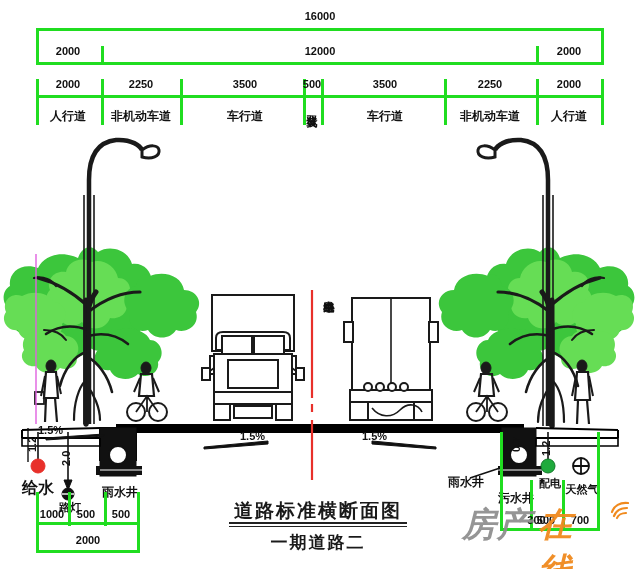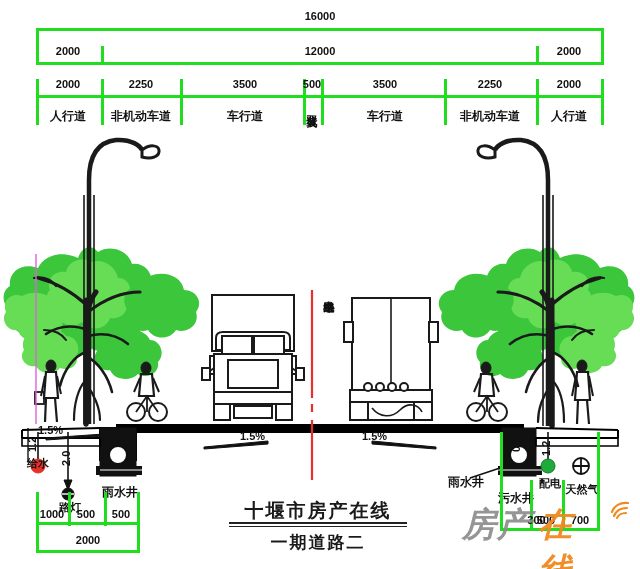--- a/index.html
+++ b/index.html
@@ -334,21 +334,21 @@
 
   <div class="slopetxt" style="left:38px;top:424px;">1.5%</div>
   <div class="slopetxt" style="left:240px;top:430px;">1.5%</div>
   <div class="slopetxt" style="left:362px;top:430px;">1.5%</div>
 
   <div class="rotnum" style="left:26px;top:452px;">1.2</div>
   <div class="rotnum" style="left:60px;top:466px;">2.0</div>
   <div class="rotnum" style="left:510px;top:452px;">0.7</div>
   <div class="rotnum" style="left:540px;top:456px;">1.2</div>
 
-  <div class="lbltxt" style="left:38px;top:456px;font-size:11px;">给水</div>
+  <div class="lbltxt" style="left:38px;top:478px;font-size:16px;">给水</div>
   <div class="lbltxt" style="left:70px;top:500px;font-size:11px;">路灯</div>
   <div class="lbltxt" style="left:120px;top:484px;font-size:12px;">雨水井</div>
   <div class="lbltxt" style="left:466px;top:474px;font-size:12px;">雨水井</div>
   <div class="lbltxt" style="left:516px;top:490px;font-size:12px;">污水井</div>
   <div class="lbltxt" style="left:550px;top:476px;font-size:11px;">配电</div>
   <div class="lbltxt" style="left:582px;top:482px;font-size:11px;">天然气</div>
 
   <div>
     <div class="dimline" style="left:36px;top:522px;width:104px;"></div>
     <div class="dimtick" style="left:36px;top:492px;height:34px;"></div>
@@ -369,21 +369,21 @@
     <div class="dimline" style="left:500px;top:528px;width:100px;"></div>
     <div class="dimtick" style="left:500px;top:432px;height:98px;"></div>
     <div class="dimtick" style="left:530px;top:480px;height:50px;"></div>
     <div class="dimtick" style="left:562px;top:480px;height:50px;"></div>
     <div class="dimtick" style="left:597px;top:432px;height:98px;"></div>
     <div class="dimtxt" style="left:515px;top:514px;padding-left:43px;">300</div>
     <div class="dimtxt" style="left:546px;top:514px;">500</div>
     <div class="dimtxt" style="left:580px;top:514px;">700</div>
   </div>
 
-  <div class="title ttl-main" style="left:318px;top:498px;">十堰市房产在线</div>
+  <div class="title ttl-main" style="left:318px;top:498px;">道路标准横断面图</div>
   <div class="ttl-rule" style="left:318px;top:522px;width:178px;"></div>
   <div class="ttl-rule" style="left:318px;top:526px;width:178px;height:1px;"></div>
   <div class="title ttl-sub" style="left:318px;top:531px;">一期道路二</div>
 
   <div class="wm-grey" style="left:462px;top:502px;">房产</div>
   <div class="wm-org" style="left:538px;top:502px;">在线</div>
   <svg width="30" height="22" style="left:608px;top:496px;">
     <g fill="none" stroke="#f08a1e" stroke-width="2.2" stroke-linecap="round">
       <path d="M4 16 C6 10 12 6 20 7"></path>
       <path d="M6 20 C8 15 13 12 19 12"></path>

